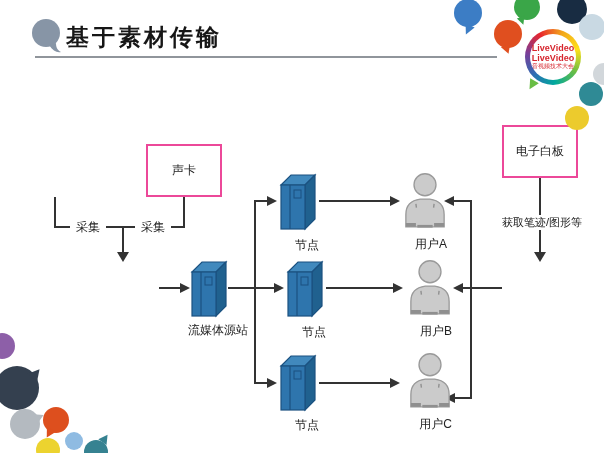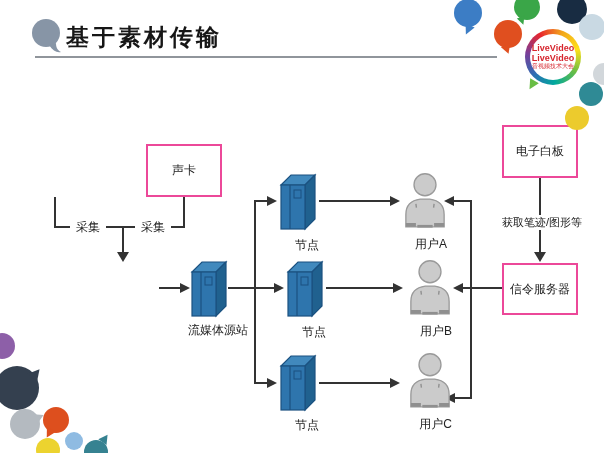--- a/index.html
+++ b/index.html
@@ -74,23 +74,20 @@
   <div class="bub" style="left:36px;top:438px;width:24px;height:24px;background:#ecd32f"></div>
   <div class="bub" style="left:65px;top:432px;width:18px;height:18px;background:#8fbbe2"></div>
   <div class="bub" style="left:84px;top:440px;width:24px;height:24px;background:#368291"></div>
   <div class="tri" style="left:100px;top:434px;border-left:5px solid transparent;border-right:5px solid transparent;border-bottom:9px solid #368291;transform:rotate(35deg)"></div>
 
   <div class="box" style="left:146px;top:144px;width:76px;height:53px">
     <span>声卡</span>
   </div>
   <div class="box" style="left:502px;top:125px;width:76px;height:53px">
     <span>电子白板</span>
-  </div>
-  <div class="box" style="left:502px;top:263px;width:76px;height:52px">
-    <span>信令服务器</span>
   </div>
 
   <div class="vl" style="left:54px;top:197px;height:31px"></div>
   <div class="vl" style="left:183px;top:197px;height:31px"></div>
   <div class="hl" style="left:54px;top:226px;width:131px"></div>
   <div class="vl" style="left:122px;top:226px;height:27px"></div>
   <div class="arr-d" style="left:117px;top:252px"></div>
 
   <div class="hl" style="left:159px;top:287px;width:21px"></div>
   <div class="arr-r" style="left:180px;top:283px"></div>

